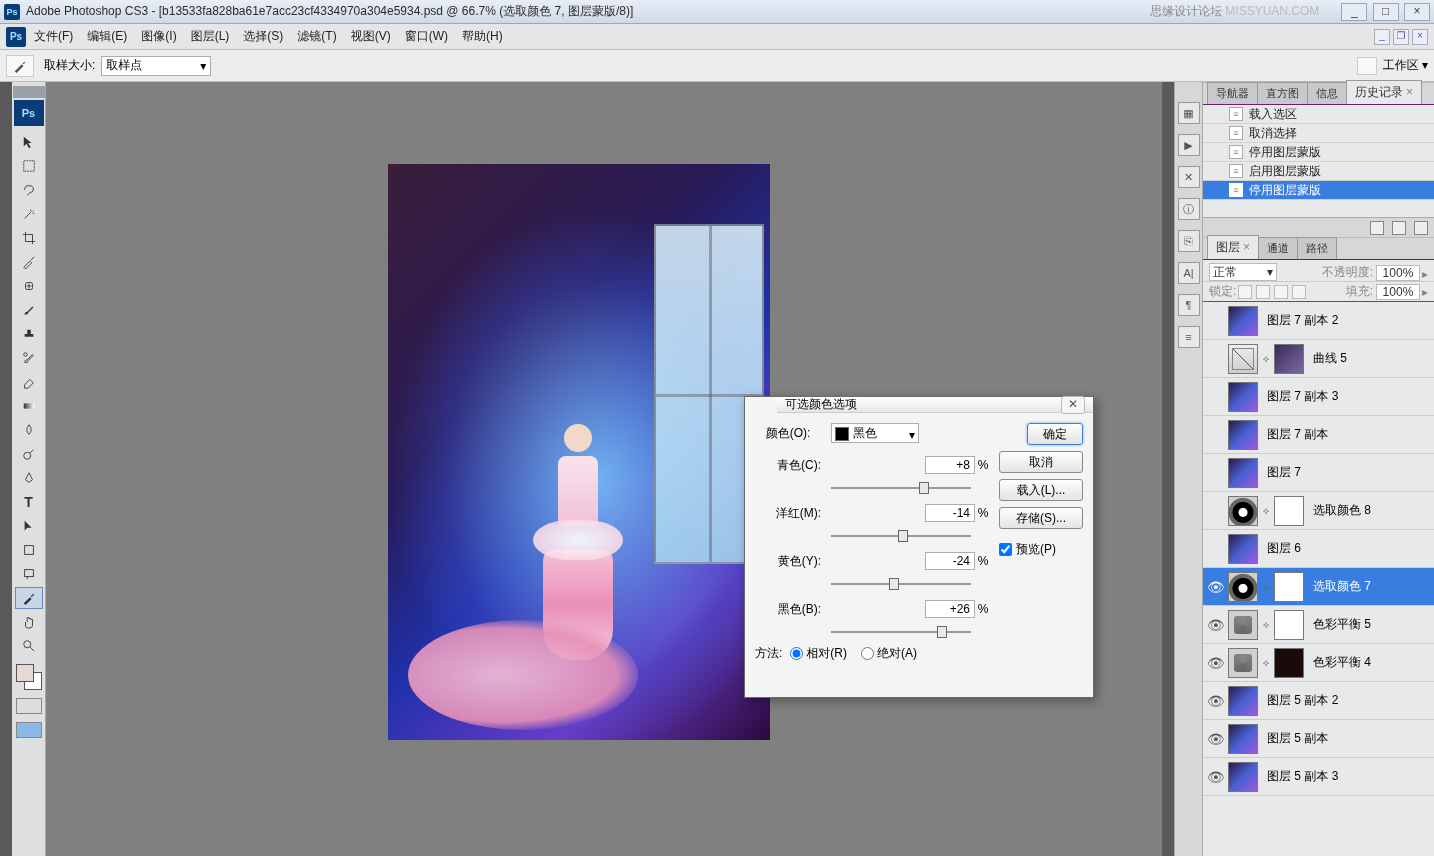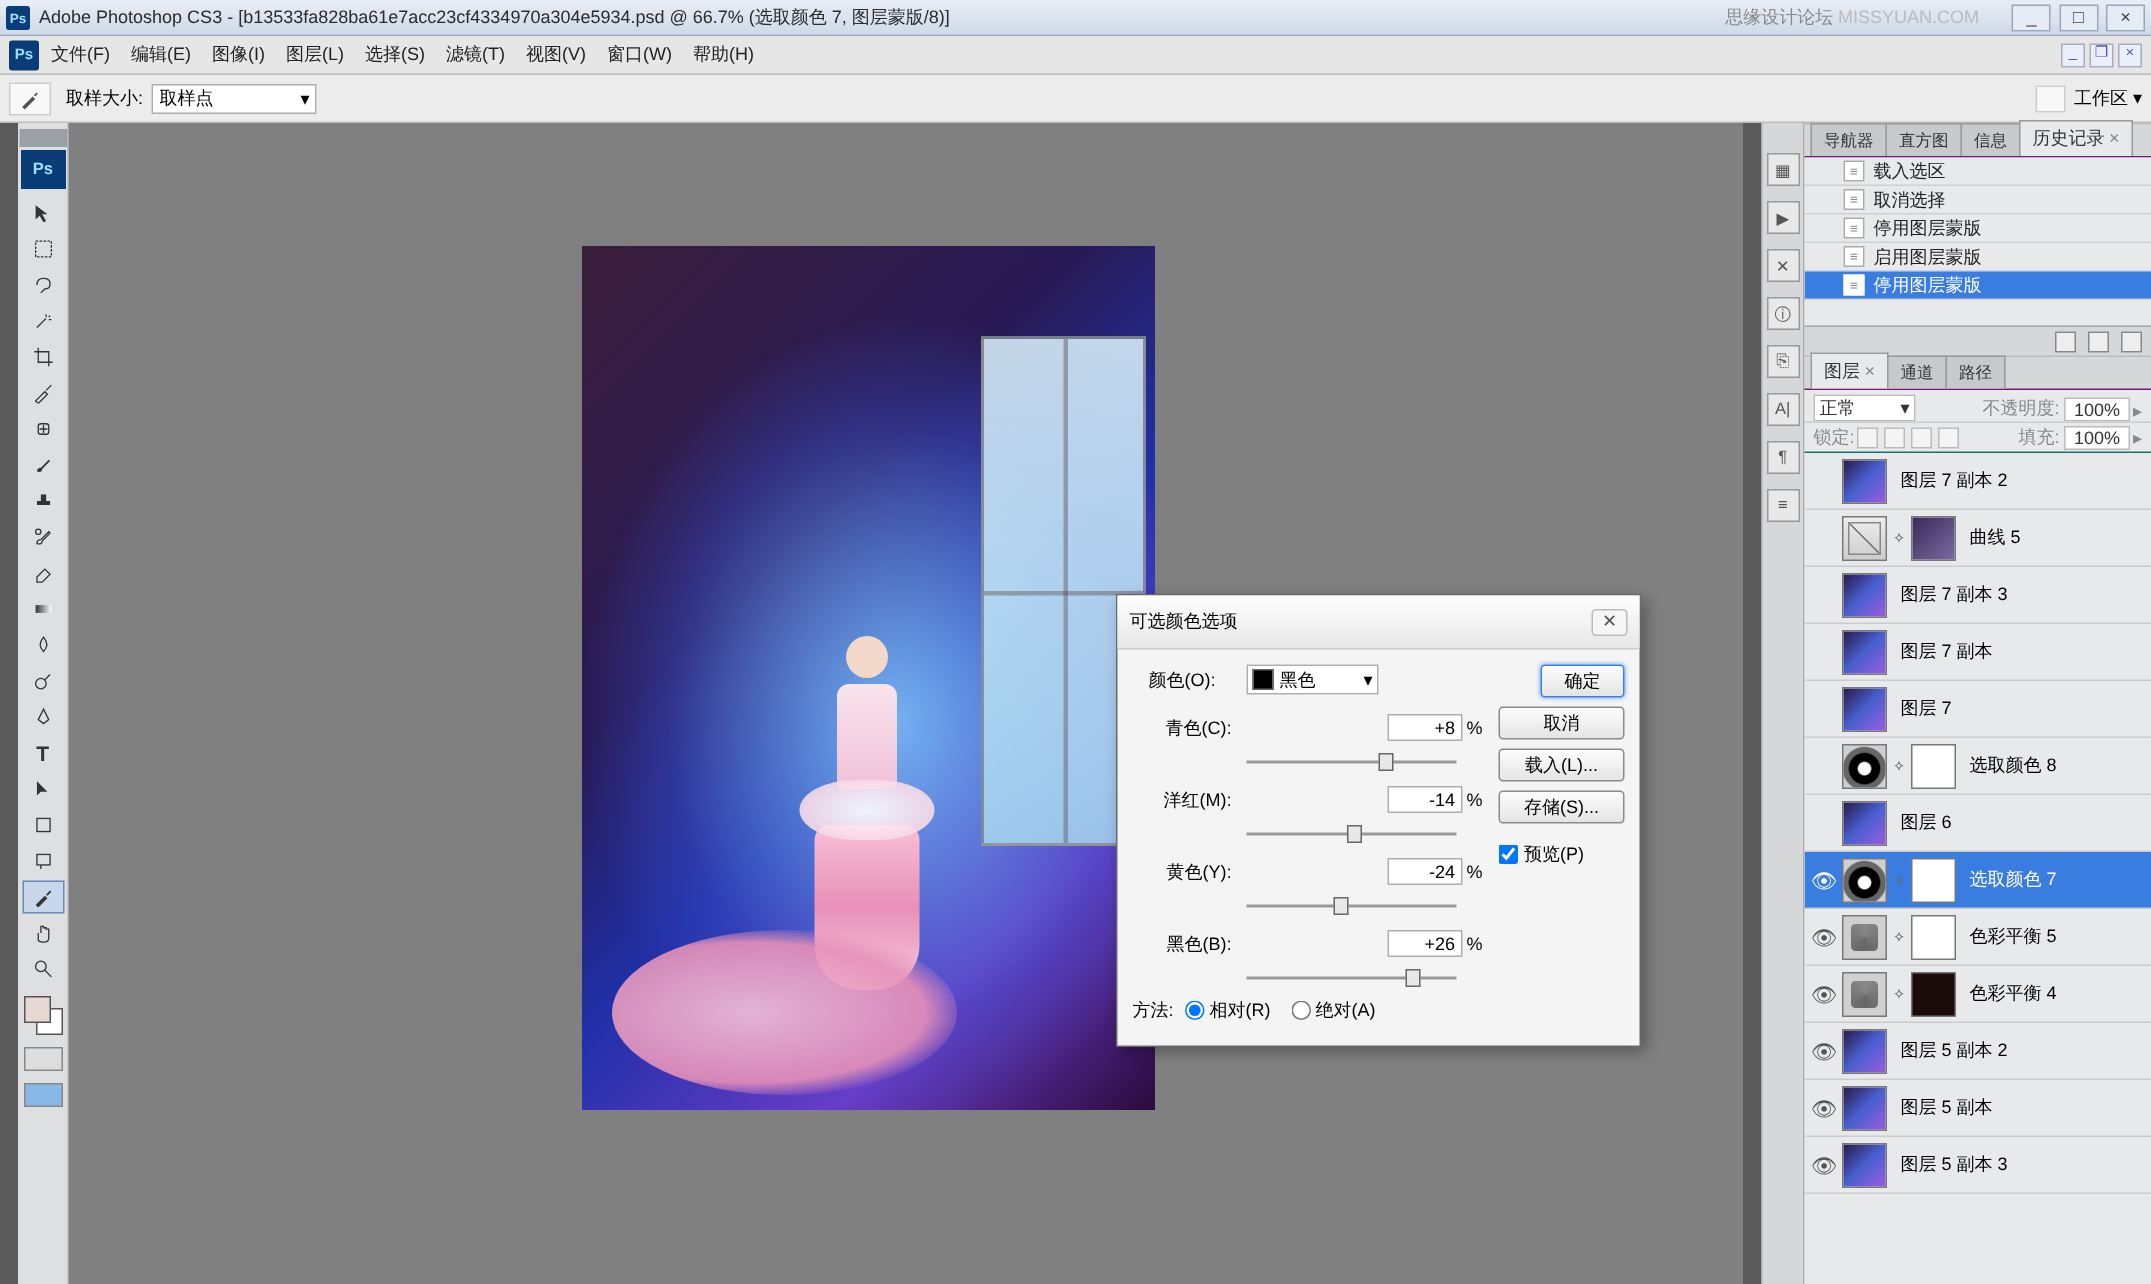--- a/index.html
+++ b/index.html
@@ -42,34 +42,34 @@
 .doc-img .win:before,.doc-img .win:after{content:"";position:absolute;background:rgba(90,70,50,.4);}
 .doc-img .win:before{left:50%;top:0;width:3px;height:100%;}
 .doc-img .win:after{top:50%;left:0;height:3px;width:100%;}
 .doc-img .figure { position:absolute; left:155px; top:260px; width:70px; height:250px; }
 .doc-img .figure .head{width:28px;height:28px;border-radius:50%;background:#f2d8c8;margin:0 auto;}
 .doc-img .figure .torso{width:40px;height:70px;background:linear-gradient(#f8e4ec,#f0c0d8);margin:4px auto 0;border-radius:8px 8px 4px 4px;}
 .doc-img .figure .tutu{width:90px;height:40px;background:radial-gradient(#fff,#f6cade);margin:-6px -10px 0;border-radius:50%/60%;opacity:.9;}
 .doc-img .figure .skirt{width:70px;height:110px;background:linear-gradient(#f8c0d6,#e890b8,#f6cade);border-radius:10px 10px 30px 30px;margin-top:-10px;}
 .doc-img .pile { position:absolute; left:20px; bottom:10px; width:230px; height:110px; background:radial-gradient(ellipse at 40% 50%,#f4c0d6,#e690b8 60%,transparent 75%); border-radius:50%; opacity:.9;}
 .dialog { position:absolute; left:698px; top:314px; width:350px; height:302px; background:#f4f4f4; border:1px solid #6a6a6a; box-shadow:3px 3px 10px rgba(0,0,0,.35); }
-.dialog .dlg-title { height:36px; background:linear-gradient(#fff,#e6e6e6); border-bottom:1px solid #ccc; display:flex; align-items:center; padding:0 8px; }
+.dialog .dlg-title { height:16px; background:linear-gradient(#fff,#e6e6e6); border-bottom:1px solid #ccc; display:flex; align-items:center; padding:0 8px;margin-left:32px; }
 .dialog .dlg-title .x { margin-left:auto; width:24px; height:18px; border:1px solid #bbb; background:#f6f6f6; text-align:center; line-height:14px; color:#555; border-radius:3px;}
 .dialog .body { display:flex; padding:10px; }
 .dialog .left { flex:1; padding-right:8px; }
 .dialog .row { display:flex; align-items:center; height:24px; margin-bottom:4px; }
 .dialog .row .rlbl { width:66px; text-align:right; margin-right:10px; }
 .dialog .row .val { width:50px; height:18px; border:1px solid #abadb3; background:#fff; text-align:right; padding-right:4px; margin-left:auto; }
 .dialog .row .pct { width:16px; text-align:center; }
 .dialog .slider { height:14px; position:relative; margin:0 0 6px 76px; }
 .dialog .slider .track { position:absolute; top:6px; left:0; right:20px; height:2px; background:#999; }
 .dialog .slider .thumb { position:absolute; top:1px; width:10px; height:12px; background:#e8e8e8; border:1px solid #666; }
 .dialog .colorsel { display:flex; align-items:center; margin-bottom:10px; }
 .dialog .colorsel .rlbl { width:66px; text-align:center; margin-right:10px;}
-.dialog .colorsel .combo { width:88px; height:20px; border:1px solid #abadb3; background:#fff; display:flex; align-items:center; padding:0 3px; justify-content:space-between;}
+.dialog .colorsel .combo { width:88px; height:20px; border:1px solid #abadb3; background:#fff; display:flex; align-items:flex-end; padding:0 3px; justify-content:space-between;}
 .dialog .colorsel .sw { width:14px;height:14px;background:#000;border:1px solid #666;margin-right:4px;}
 .dialog .method { margin-top:2px; display:flex; align-items:center;}
 .dialog .method .rlbl{margin-right:8px;}
 .dialog .method label{margin-right:14px;display:flex;align-items:center;}
 .dialog .method input{margin-right:3px;}
 .dialog .right { width:84px; display:flex; flex-direction:column; gap:6px; }
 .dialog .btn { height:22px; border:1px solid #8a8a8a; background:linear-gradient(#fdfdfd,#e4e4e4); border-radius:3px; text-align:center; line-height:20px; }
 .dialog .btn.primary { border:1px solid #3b7dd8; box-shadow:0 0 3px #6aa8f0;margin-left:28px; }
 .dialog .chk { display:flex; align-items:center; margin-top:6px;}
 .dialog .chk input{margin-right:4px;}

